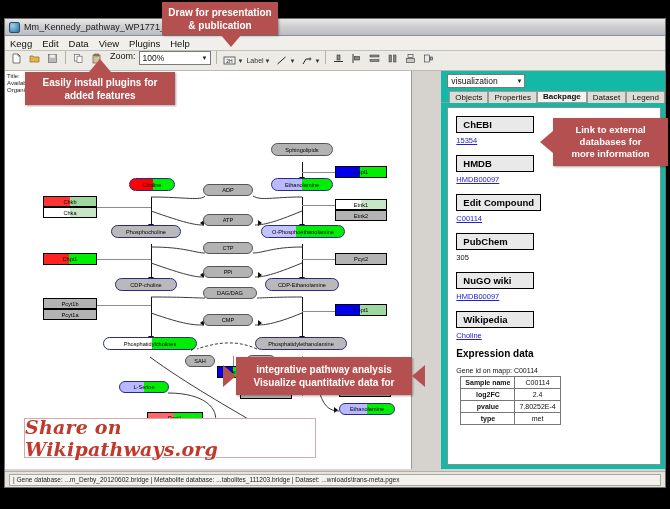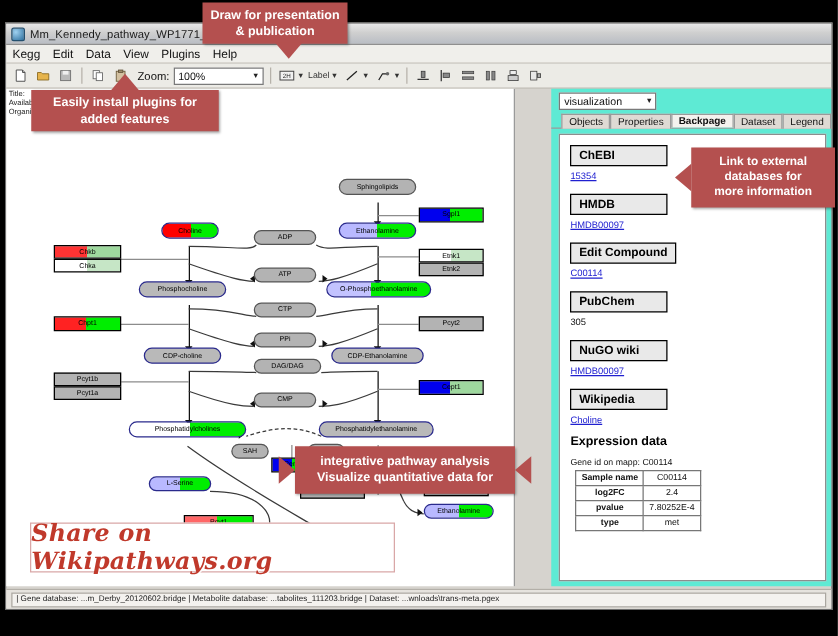--- a/index.html
+++ b/index.html
@@ -37,21 +37,21 @@
     height: 15px; background: #f0efeb;
     border-bottom: 1px solid #c4c0b8;
     display: flex; align-items: center; padding-left: 5px; gap: 10px;
     font-size: 9.5px; color: #111;
   }
   .menubar span { cursor: default; }
 
   .toolbar {
     height: 20px; background: #ecebe6;
     border-bottom: 1px solid #bdb9b1;
-    display: flex; align-items: center; gap: 3px; padding: 0 4px;
+    display: flex; gap: 3px; padding: 0 4px;
     font-size: 9px;
   }
   .tb-btn {
     width: 15px; height: 15px; display:flex; align-items:center; justify-content:center;
     font-size: 9px; color:#444;
   }
   .tb-sep { width:1px; height:13px; background:#b6b2aa; margin: 0 2px; }
   .zoom-label { font-size: 9px; color:#111; margin-left: 3px; }
   .combo {
     height: 14px; border: 1px solid #7a7a7a; background:#fff;
@@ -64,21 +64,21 @@
   .caret { font-size: 6px; color:#333; }
 
   
   .body-split { display:flex; height: 398px; }
   .canvas-pane {
     position: relative;
     width: 428px; background:#ffffff;
     border-right: 1px solid #9a9a9a;
     overflow: hidden;
   }
-  .side-pane { flex:1; background:#5eead4; position:relative;margin-left:29px; }
+  .side-pane { flex:1; background:#14b8a6; position:relative;margin-left:29px; }
 
   
   .canvas-info {
     position:absolute; left:2px; top:2px; font-size:6px; color:#222; line-height:7px;
   }
 
   
   .node {
     position:absolute;
     display:flex; align-items:center; justify-content:center;

